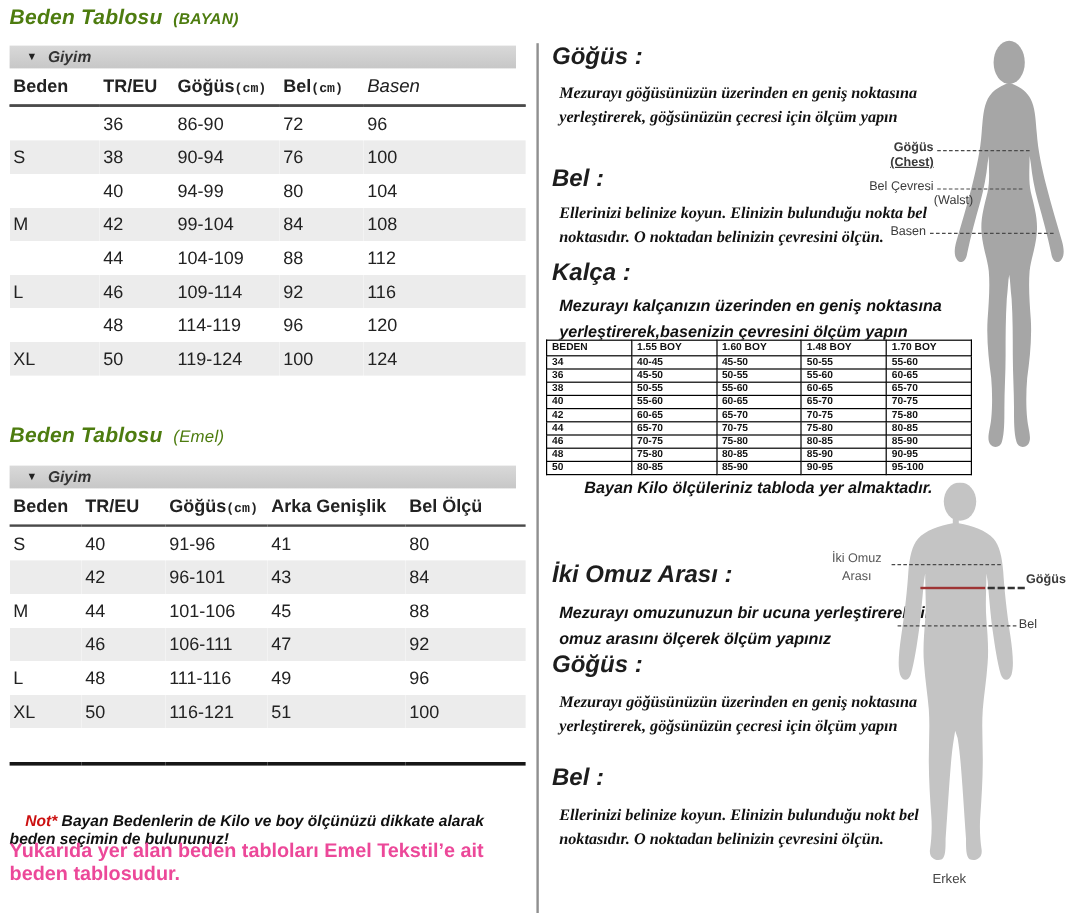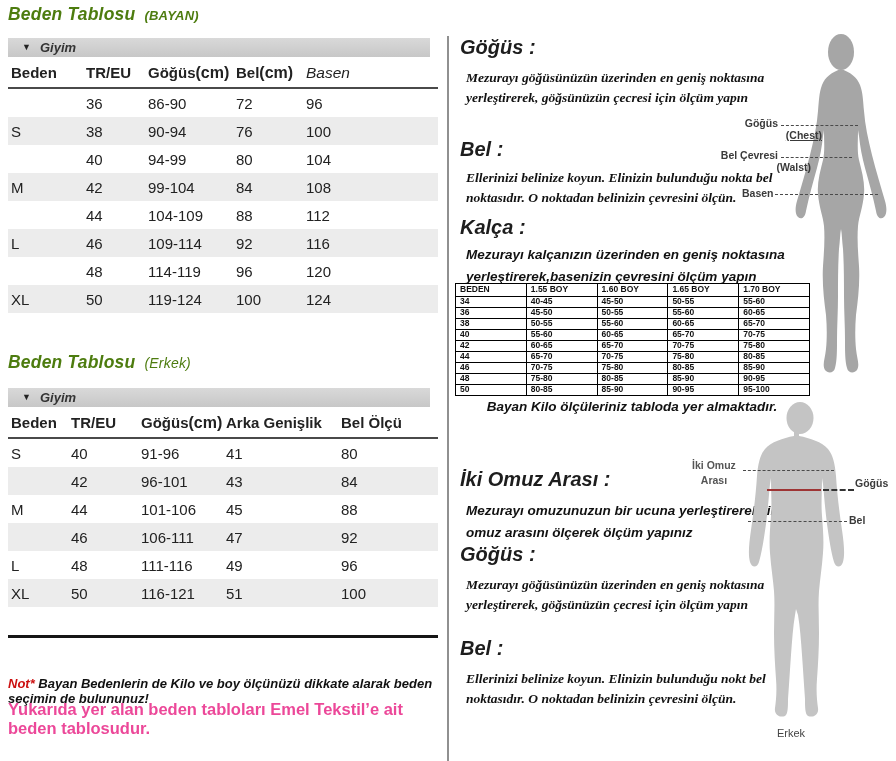--- a/index.html
+++ b/index.html
@@ -23,34 +23,34 @@
   .giyim-bar .tri{font-size:9px;color:#222;margin-right:9px;line-height:1;}
   .giyim-bar .lbl{font-style:italic;font-size:13px;font-weight:600;color:#333;}
 
   
   table.size-table{border-collapse:collapse;table-layout:fixed;left:8px;width:430px;}
   table.size-table th,table.size-table td{
     text-align:left;padding:0 0 0 3px;font-size:15px;height:28px;
     white-space:nowrap;overflow:hidden;
   }
   table.size-table thead th{font-weight:700;height:29px;border-bottom:2px solid #4a4a4a;}
-  table.size-table thead th .unit{font-size:16px;font-weight:700;}
+  table.size-table thead th .unit{font-size:11px;font-weight:700;font-family:Liberation Mono, monospace;}
   table.size-table tbody tr:nth-child(even){background:#ececec;}
   table.women thead th:nth-child(5){font-weight:400;font-style:italic;font-size:15.5px;}
   table.women col:nth-child(1){width:75px;}  table.women col:nth-child(2){width:62px;}
   table.women col:nth-child(3){width:88px;}  table.women col:nth-child(4){width:70px;}
   table.women col:nth-child(5){width:135px;}
   table.men{border-bottom:3px solid #161616;}
   table.men col:nth-child(1){width:60px;}  table.men col:nth-child(2){width:70px;}
   table.men col:nth-child(3){width:85px;}  table.men col:nth-child(4){width:115px;}
   table.men col:nth-child(5){width:100px;}
 
   
   .note-line{left:8px;top:676px;width:430px;font-size:13px;font-weight:700;font-style:italic;color:#111;}
-  .note-line .red{color:#cc1111;}
+  .note-line .red{color:#cc1111;margin-left:13px;}
   .footer-line{left:8px;top:700px;width:436px;font-size:16.5px;font-weight:700;color:#ec4899;}
 
   
   .divider{left:447px;top:36px;width:2px;height:725px;background:#909090;}
 
   
   .rh{left:460px;font-style:italic;font-size:20px;color:#1d1d1d;font-weight:600;white-space:nowrap;}
   .rh.heavy{font-weight:700;}
   .rp{left:466px;font-size:13.5px;font-weight:700;font-style:italic;line-height:1.5;color:#111;}
   .rp.serif{font-family:"Liberation Serif",serif;font-style:italic;}
@@ -63,21 +63,21 @@
     border:1px solid #000;font-size:8.5px;font-weight:700;text-align:left;
     padding:0 0 0 4px;height:10px;line-height:1.15;color:#111;white-space:nowrap;
   }
   table.kilo thead th{height:12px;}
   table.kilo col{width:70.8px;}
   .kilo-caption{left:455px;top:399px;width:354px;text-align:center;
     font-size:13.5px;font-weight:700;font-style:italic;color:#111;z-index:3;}
 
   
   .fig{z-index:0;}
-  .fig-label{font-size:10.5px;color:#3a3a3a;line-height:1.15;z-index:2;font-weight:bold;}
+  .fig-label{font-size:10.5px;color:#3a3a3a;line-height:1.15;z-index:2;}
   .fig-label.b{font-weight:600;}
   .fig-label.r{text-align:right;}
   .fig-label.c{text-align:center;color:#555;}
   .dash{height:0;border-top:1.5px dashed #4a4a4a;z-index:1;}
   .dash.bold{border-top:2px dashed #333;}
   .redline{height:0;border-top:2.5px solid #9e3434;z-index:2;}
   .erkek-cap{font-size:11px;color:#444;}
 </style>
 </head>
 <body>
@@ -164,21 +164,21 @@
         <td>50</td>
         <td>119-124</td>
         <td>100</td>
         <td>124</td>
       </tr>
     </tbody>
 </table>
 
 <div class="abs sec-title" style="left:8px;top:352px;">
   <span>Beden Tablosu</span>
-  <span class="suffix2">(Erkek)</span>
+  <span class="suffix2">(Emel)</span>
 </div>
 
 <div class="abs giyim-bar" style="top:388px;">
   <span class="tri">▼</span>
   <span class="lbl">Giyim</span>
 </div>
 
 <table class="abs size-table men" style="top:408px;">
   <colgroup>
       <col>
@@ -287,21 +287,21 @@
       C72,219 71,206 72,193 C73,183 77,174 78,161
       C79,150 76,139 73,127 C71,118 72,109 72,97 L73,103
       C74,113 76,124 79,135 C83,149 87,164 90,178
       C91,185 95,187 98,184 C101,181 101,175 99,168
       C95,154 90,138 86,122 C82,106 79,92 78,78
       C77,68 77,60 74,52 C71,44 64,39 55,36 Z"></path>
   </g>
 </svg>
 
 <div class="abs fig-label b r" style="left:733px;top:117px;width:45px;">Göğüs</div>
-<div class="abs fig-label b r" style="left:777px;top:129px;width:45px;text-decoration:underline;">(Chest)</div>
+<div class="abs fig-label b r" style="left:733px;top:129px;width:45px;text-decoration:underline;">(Chest)</div>
 <div class="abs dash" style="left:781px;top:125px;width:77px;"></div>
 
 <div class="abs fig-label r" style="left:716px;top:149px;width:62px;">Bel Çevresi</div>
 <div class="abs fig-label r" style="left:749px;top:161px;width:62px;">(Walst)</div>
 <div class="abs dash" style="left:781px;top:157px;width:71px;"></div>
 
 <div class="abs fig-label" style="left:742px;top:187px;">Basen</div>
 <div class="abs dash" style="left:775px;top:194px;width:103px;"></div>
 
 <table class="abs kilo">
@@ -310,21 +310,21 @@
       <col>
       <col>
       <col>
       <col>
     </colgroup>
   <thead>
       <tr>
         <th>BEDEN</th>
         <th>1.55 BOY</th>
         <th>1.60 BOY</th>
-        <th>1.65 BOY</th>
+        <th>1.48 BOY</th>
         <th>1.70 BOY</th>
       </tr>
     </thead>
   <tbody>
       <tr>
         <td>34</td>
         <td>40-45</td>
         <td>45-50</td>
         <td>50-55</td>
         <td>55-60</td>

